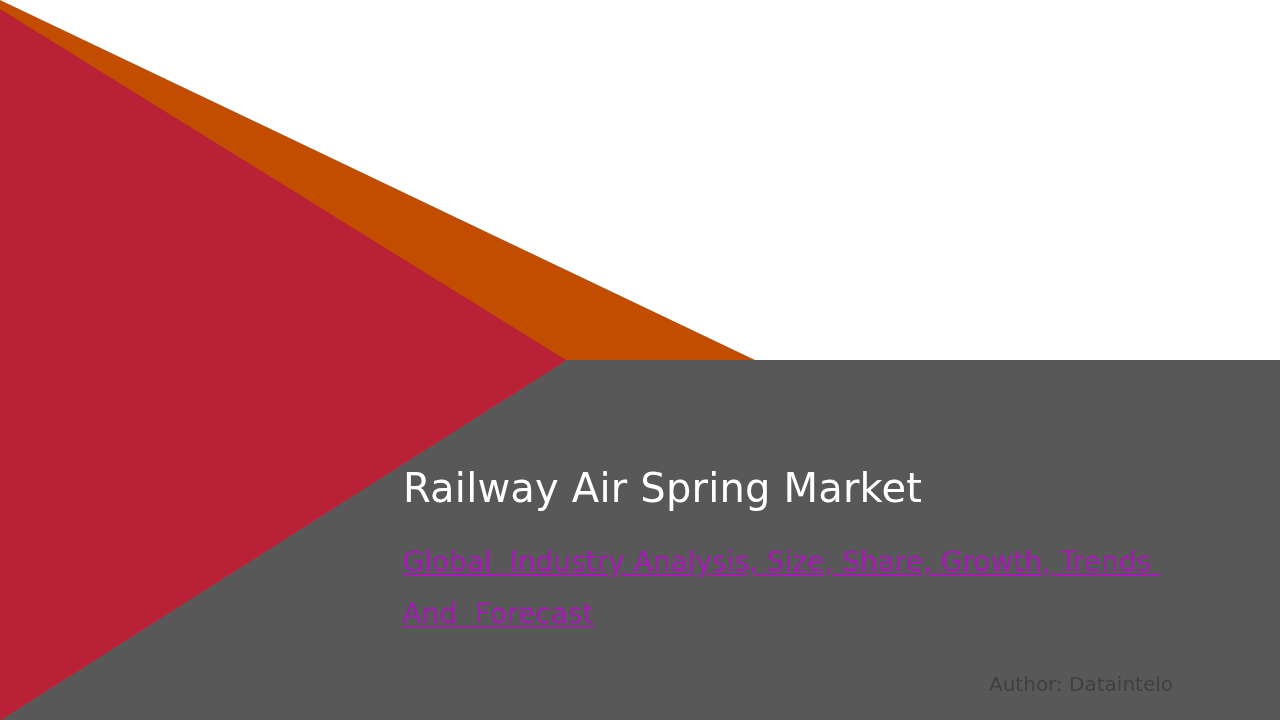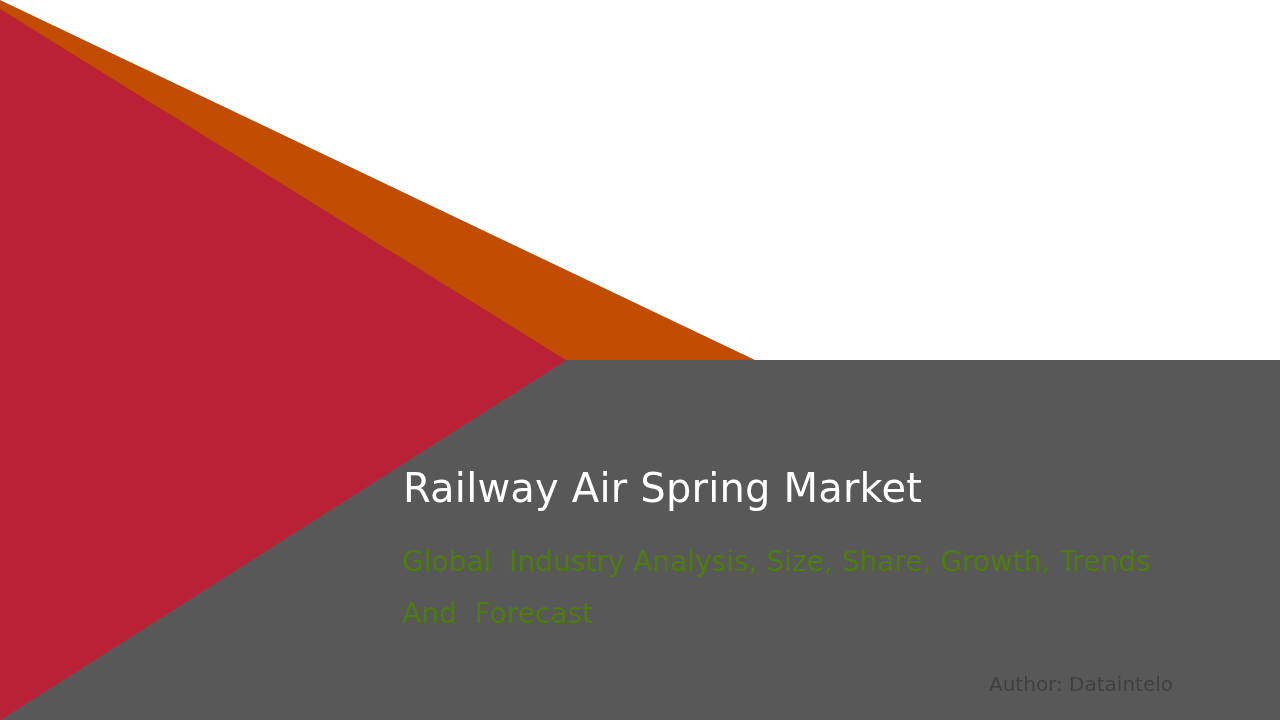--- a/index.html
+++ b/index.html
@@ -46,22 +46,23 @@
     white-space: pre;
   }
   #slide-subtitle {
     position: absolute;
     left: 402px;
     top: 536px;
     width: 760px;
     font-size: 28px;
     line-height: 52px;
     font-weight: 400;
-    color: #4d7c0f;
+    color: #a21caf;
     white-space: pre-wrap;
+    text-decoration: underline;
   }
   #author-line {
     position: absolute;
     left: 989px;
     top: 671px;
     font-size: 20px;
     line-height: 26px;
     font-weight: 400;
     color: #404040;
     white-space: pre;

